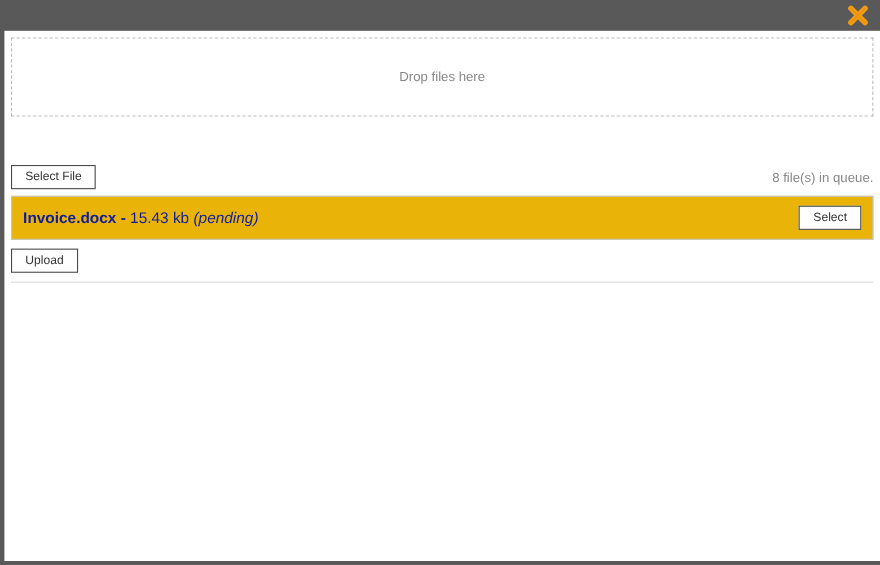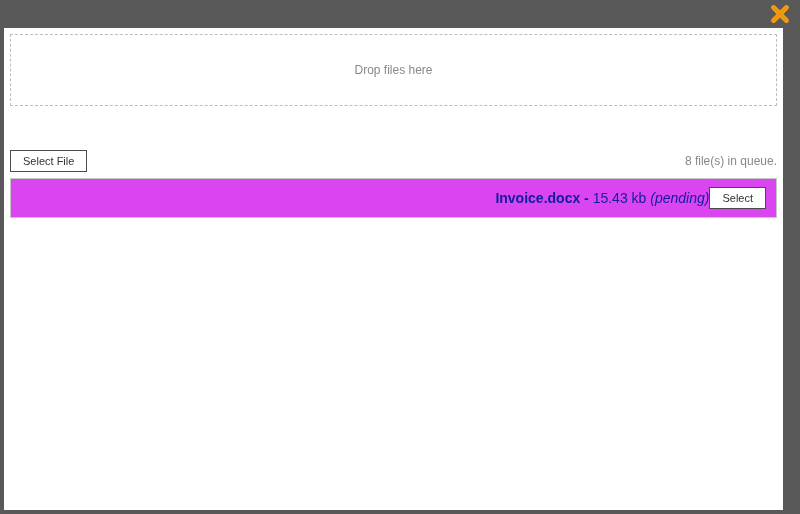--- a/index.html
+++ b/index.html
@@ -10,21 +10,21 @@
       background: #ffffff;
       color: #555555;
     }
     .modal-frame {
       position: absolute;
       left: 0;
       top: 0;
       width: 800px;
       height: 514px;
       background: #595959;
-      padding: 28px 17px 4px 4px;
+      padding: 28px 0 4px 4px;
     }
     .close-x {
       position: absolute;
       top: 3px;
       right: 9px;
       width: 22px;
       height: 22px;
       cursor: pointer;
     }
     .close-x svg { width: 22px; height: 22px; display: block; }
@@ -60,24 +60,24 @@
       padding: 4px 12px;
       cursor: pointer;
     }
     .queue-status {
       color: #888888;
       font-size: 12px;
     }
     .file-row {
       border: 1px solid #c7c7c7;
       display: flex;
-      justify-content: flex-end;
+      justify-content: space-between;
       align-items: center;
       padding: 8px 10px;
-      background: #d946ef;
+      background: #eab308;
       margin-bottom: 6px;
     }
     .file-info {
       font-size: 14px;
     }
     .file-name {
       color: #0f1d9e;
       font-weight: bold;
     }
     .file-sep {
@@ -120,15 +120,18 @@
       <span class="queue-status">8 file(s) in queue.</span>
     </div>
 
     <div class="file-row">
       <div class="file-info">
         <span class="file-name">Invoice.docx</span><span class="file-sep"> - </span><span class="file-size">15.43 kb</span><span class="file-status"> (pending)</span>
       </div>
       <button class="btn">Select</button>
     </div>
 
+    <div class="row-upload">
+      <button class="btn">Upload</button>
+    </div>
 
   </div>
 </div>
 
 </body></html>

